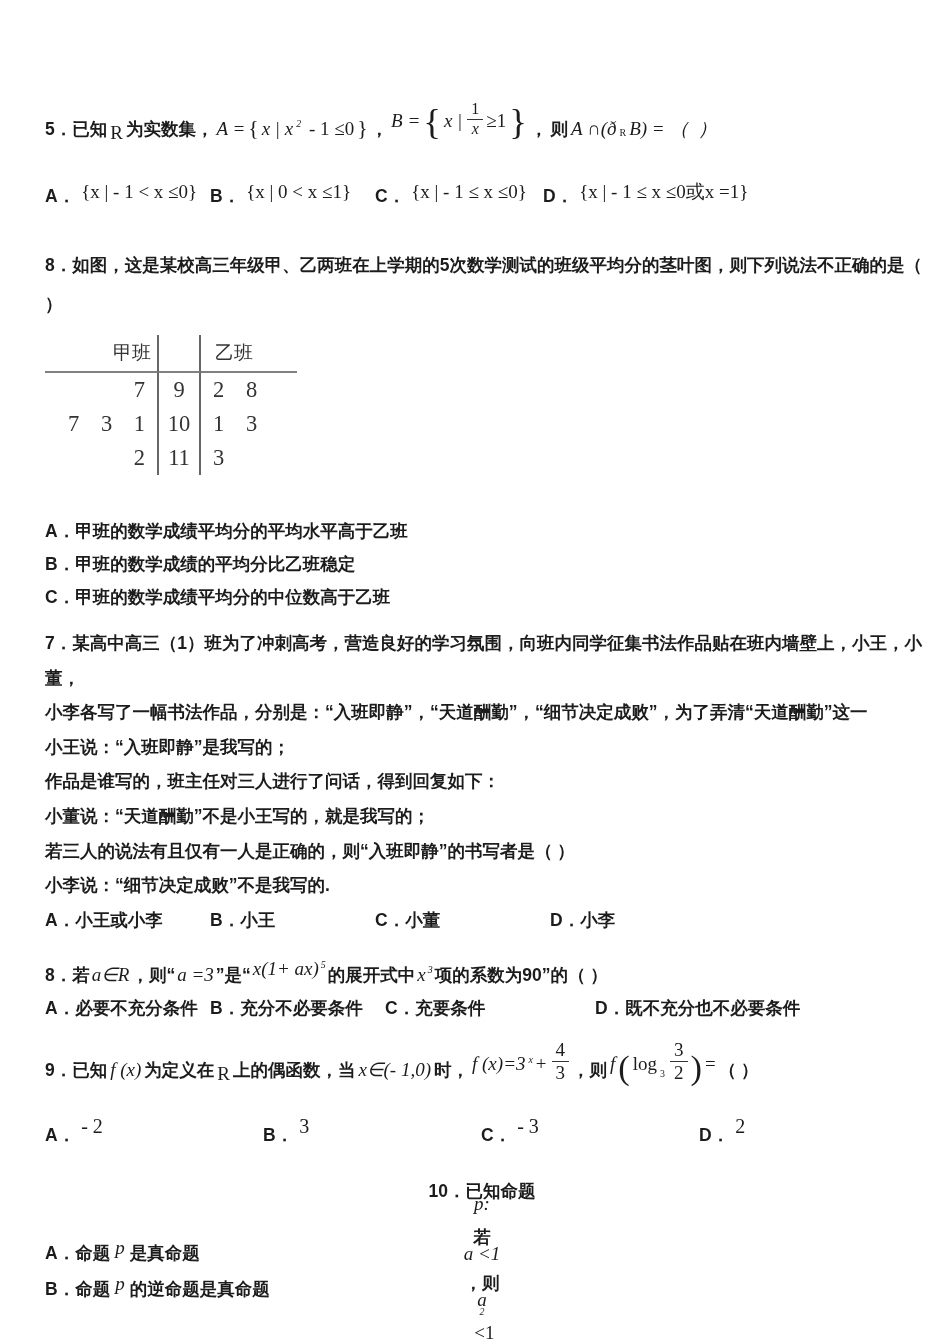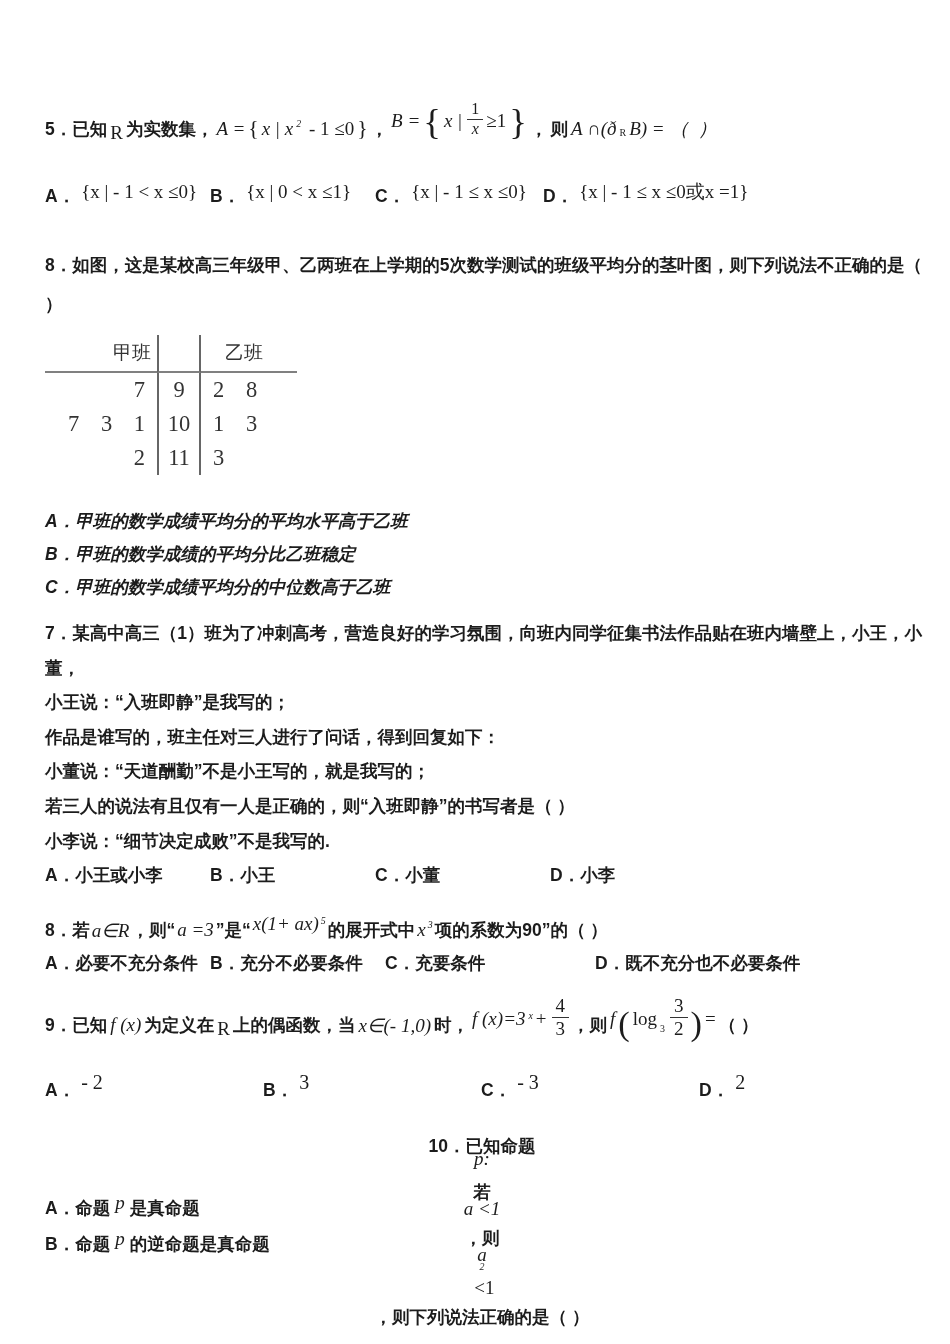--- a/index.html
+++ b/index.html
@@ -45,23 +45,23 @@
   .q6-stem { margin-top:34px; }
   .q6-l2 { margin-top:4px; }
 
   .slt { margin:14px 0 0 0; display:inline-grid; grid-template-columns:112px 44px 96px; font-family:"Liberation Serif", serif; font-style:normal; font-size:22.5px; color:#333; }
   .slt .c { padding:2px 0; line-height:30px; }
   .slt .stemc { border-left:2px solid #666; border-right:2px solid #666; text-align:center; }
   .slt .hrow { border-bottom:2.5px solid #808080; line-height:32px; font-size:19px; }
   .slt .leftc { text-align:right; padding-right:12px; word-spacing:16px; }
   .slt .rightc { text-align:left; padding-left:12px; word-spacing:16px; }
   .slt .hleft { text-align:right; padding-right:6px; }
-  .slt .hright { text-align:left; padding-left:24px; }
-
-  .q6-opts { margin-top:30px;font-style:italic; }
+  .slt .hright { text-align:left; padding-left:14px; }
+
+  .q6-opts { margin-top:40px; }
   .q6-opts .line { line-height:33px; }
 
   
   .q7 { margin-top:12px; }
   .q7 .line { line-height:34.6px; }
   .q7-opts { margin-top:0; height:34px; display:flex; align-items:center; }
 
   
   .q8-stem { margin-top:8px; height:46px; }
   .q8-stem > * { margin-right:2px;margin-top:14px; }
@@ -163,20 +163,21 @@
       <span class="zh">B．</span><span class="zh">甲班的数学成绩的平均分比乙班稳定</span>
     </div>
     <div class="line">
       <span class="zh">C．</span><span class="zh">甲班的数学成绩平均分的中位数高于乙班</span>
     </div>
   </div>
 
   
   <div class="q7">
     <div class="zh line">7．某高中高三（1）班为了冲刺高考，营造良好的学习氛围，向班内同学征集书法作品贴在班内墙壁上，小王，小董，</div>
+    <div class="zh line">小李各写了一幅书法作品，分别是：“入班即静”，“天道酬勤”，“细节决定成败”，为了弄清“天道酬勤”这一</div>
     <div class="zh line">小王说：“入班即静”是我写的；</div>
     <div class="zh line">作品是谁写的，班主任对三人进行了问话，得到回复如下：</div>
     <div class="zh line">小董说：“天道酬勤”不是小王写的，就是我写的；</div>
     <div class="zh line">若三人的说法有且仅有一人是正确的，则“入班即静”的书写者是（  ）</div>
     <div class="zh line">小李说：“细节决定成败”不是我写的.</div>
   </div>
 
   <div class="q7-opts">
     <div class="optcell w165">
       <span class="zh">A．</span>

